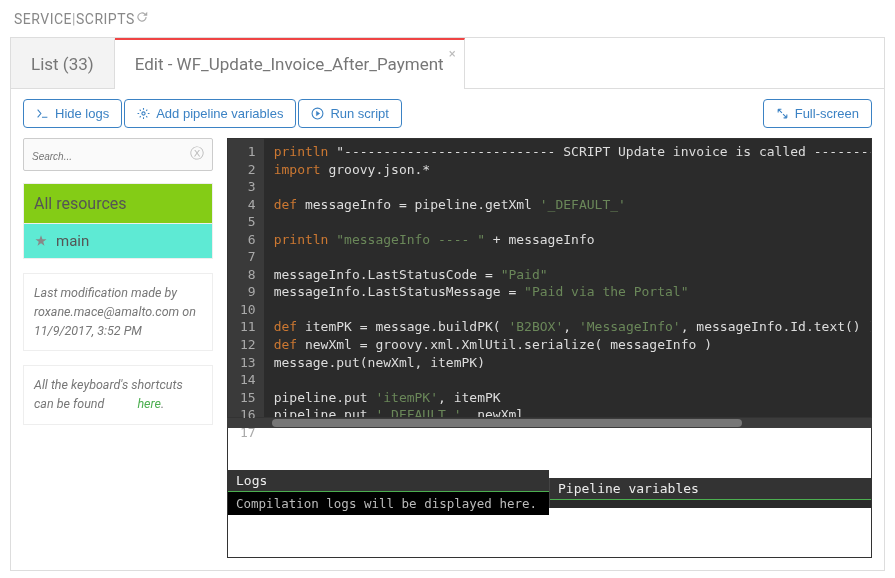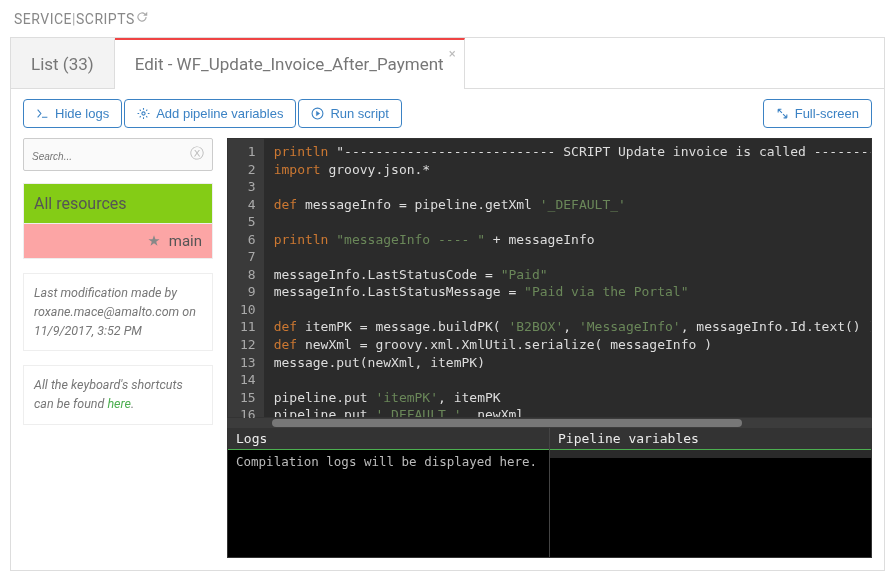--- a/index.html
+++ b/index.html
@@ -18,34 +18,34 @@
   .btn { display: inline-flex; align-items: center; gap: 6px; padding: 6px 12px; border: 1px solid #3b82c4; border-radius: 4px; color: #3b82c4; background: #fff; font-size: 13px; cursor: pointer; }
   .btn svg { width: 13px; height: 13px; fill: #3b82c4; stroke: #3b82c4; }
   .spacer { flex: 1; }
   .body-area { display: flex; padding: 0 12px 12px 12px; gap: 14px; }
   .sidebar { width: 190px; flex-shrink: 0; }
   .search-wrap { position: relative; border: 1px solid #ccc; background: #fafafa; padding: 6px 8px; border-radius: 2px; }
   .search-wrap input { border: none; background: transparent; width: 100%; font-size: 10px; font-style: italic; color: #666; outline: none; }
   .search-clear { position: absolute; right: 8px; top: 6px; color: #bbb; cursor: pointer; font-size: 14px; }
   .resource-block { border: 1px solid #eee; margin-top: 12px; }
   .all-res { padding: 10px; font-size: 16px; color: #555; background: #84cc16; border-bottom: 1px solid #eee; }
-  .res-item { padding: 8px 10px; background: #fca5a5; display: flex; gap: 8px; align-items: center; font-size: 15px; color: #555; justify-content: flex-end; }
+  .res-item { padding: 8px 10px; background: #5eead4; display: flex; gap: 8px; align-items: center; font-size: 15px; color: #555; }
   .res-item svg { width: 14px; height: 14px; fill: #888; }
   .info-block { border: 1px solid #eee; margin-top: 14px; padding: 10px; font-size: 12.5px; font-style: italic; color: #777; line-height: 1.5; }
   .info-block + .info-block { border-top: 1px solid #eee; }
-  .info-block a { color: #4caf50; text-decoration: none; }
+  .info-block a { color: #4caf50; text-decoration: none; margin-left: 30px; }
   .main-area { flex: 1; display: flex; flex-direction: column; min-width: 0; }
   .editor { background: #2b2b2b; font-family: "Consolas","Menlo",monospace; font-size: 13px; line-height: 1.35; display: flex; height: 280px; border: 1px solid #333; }
   .gutter { background: #3a3a3a; color: #aaa; text-align: right; padding: 4px 8px 4px 12px; user-select: none; }
   .code { padding: 4px 10px; color: #ddd; white-space: pre; overflow-x: auto; flex: 1; }
   .k-def { color: #cc7832; }
   .k-str { color: #6a8759; }
   .scroll-track { height: 10px; background: #3c3c3c; position: relative; }
   .scroll-thumb { position: absolute; left: 45px; width: 470px; top: 1px; height: 8px; background: #777; border-radius: 4px; }
-  .bottom-panes { display: flex; height: 130px; border: 1px solid #333; border-top: none; }
+  .bottom-panes { display: flex; height: 130px; border: 1px solid #333; border-top: none; align-items: center; }
   .pane { flex: 1; background: #000; color: #ddd; font-family: monospace; font-size: 12.5px; display: flex; flex-direction: column; }
   .pane + .pane { border-left: 1px solid #444; }
   .pane-head { background: #333; color: #eee; padding: 3px 8px; font-size: 13px; border-bottom: 1px solid #4caf50; }
   .pane-body { padding: 4px 8px; color: #bbb; flex: 1; }
   .pane-body.pv { background: #2a2a2a; height: 18px; flex: 0; }
   .pane-rest { flex: 1; background: #000; }
 </style>
 </head>
 <body>
 

